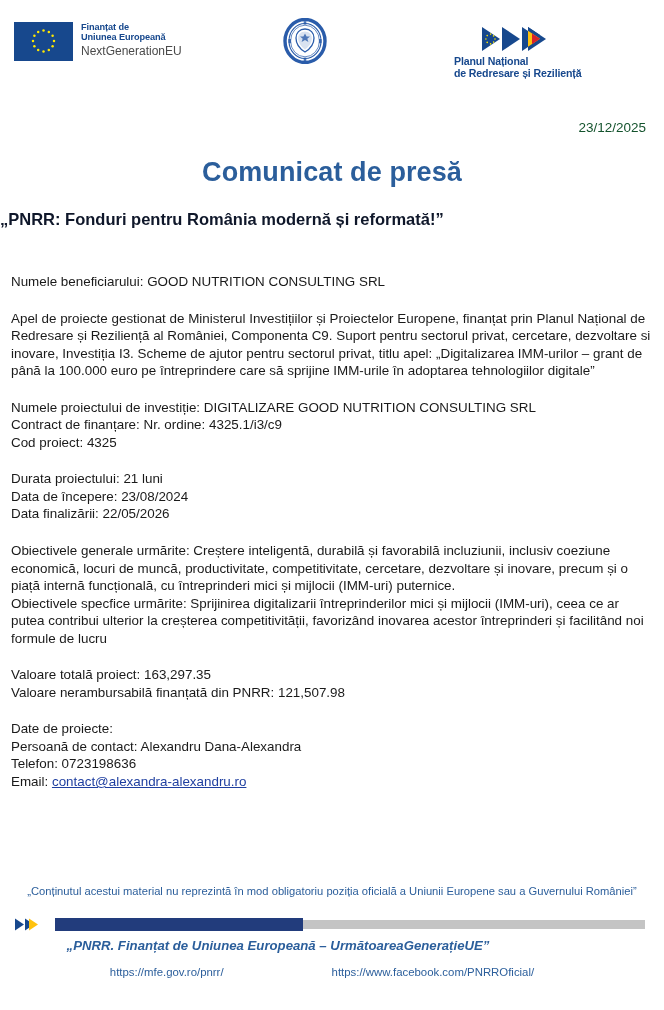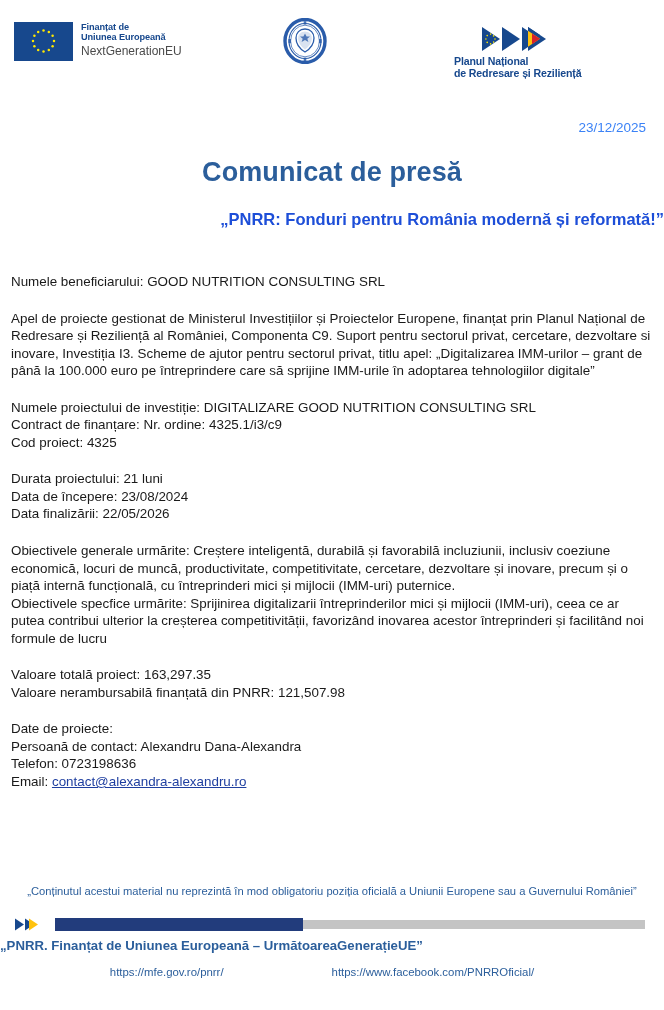--- a/index.html
+++ b/index.html
@@ -89,44 +89,44 @@
     white-space: nowrap;
     letter-spacing: -0.15px;
   }
 
   
   .doc-date {
     position: absolute;
     top: 120px;
     right: 18px;
     font-size: 13.5px;
-    color: #3b82f6;
+    color: #14532d;
   }
 
   
   .main-title {
     position: absolute;
     top: 157px;
     left: 0;
     width: 664px;
     text-align: center;
     font-size: 27px;
     font-weight: bold;
     color: #2b5e9b;
     letter-spacing: 0.1px;
   }
   .sub-title {
     position: absolute;
     top: 210px;
     left: 0;
     width: 664px;
-    text-align: right;
+    text-align: left;
     font-size: 16.5px;
     font-weight: bold;
-    color: #1d4ed8;
+    color: #0f172a;
   }
 
   
   .body-wrap {
     position: absolute;
     top: 273px;
     left: 11px;
     width: 642px;
   }
   .para {
@@ -175,23 +175,25 @@
     width: 248px;
     height: 13px;
     background: #223c7c;
   }
 
   .footer-title {
     position: absolute;
     top: 938px;
     left: 0;
     width: 556px;
+    text-align: center;
     font-size: 13.2px;
     font-weight: bold;
     color: #2b5e9b;
+    font-style: italic;
   }
   .footer-links {
     position: absolute;
     top: 966px;
     left: 0;
     width: 644px;
     display: flex;
     justify-content: center;
     font-size: 11.4px;
     color: #2b5e9b;

